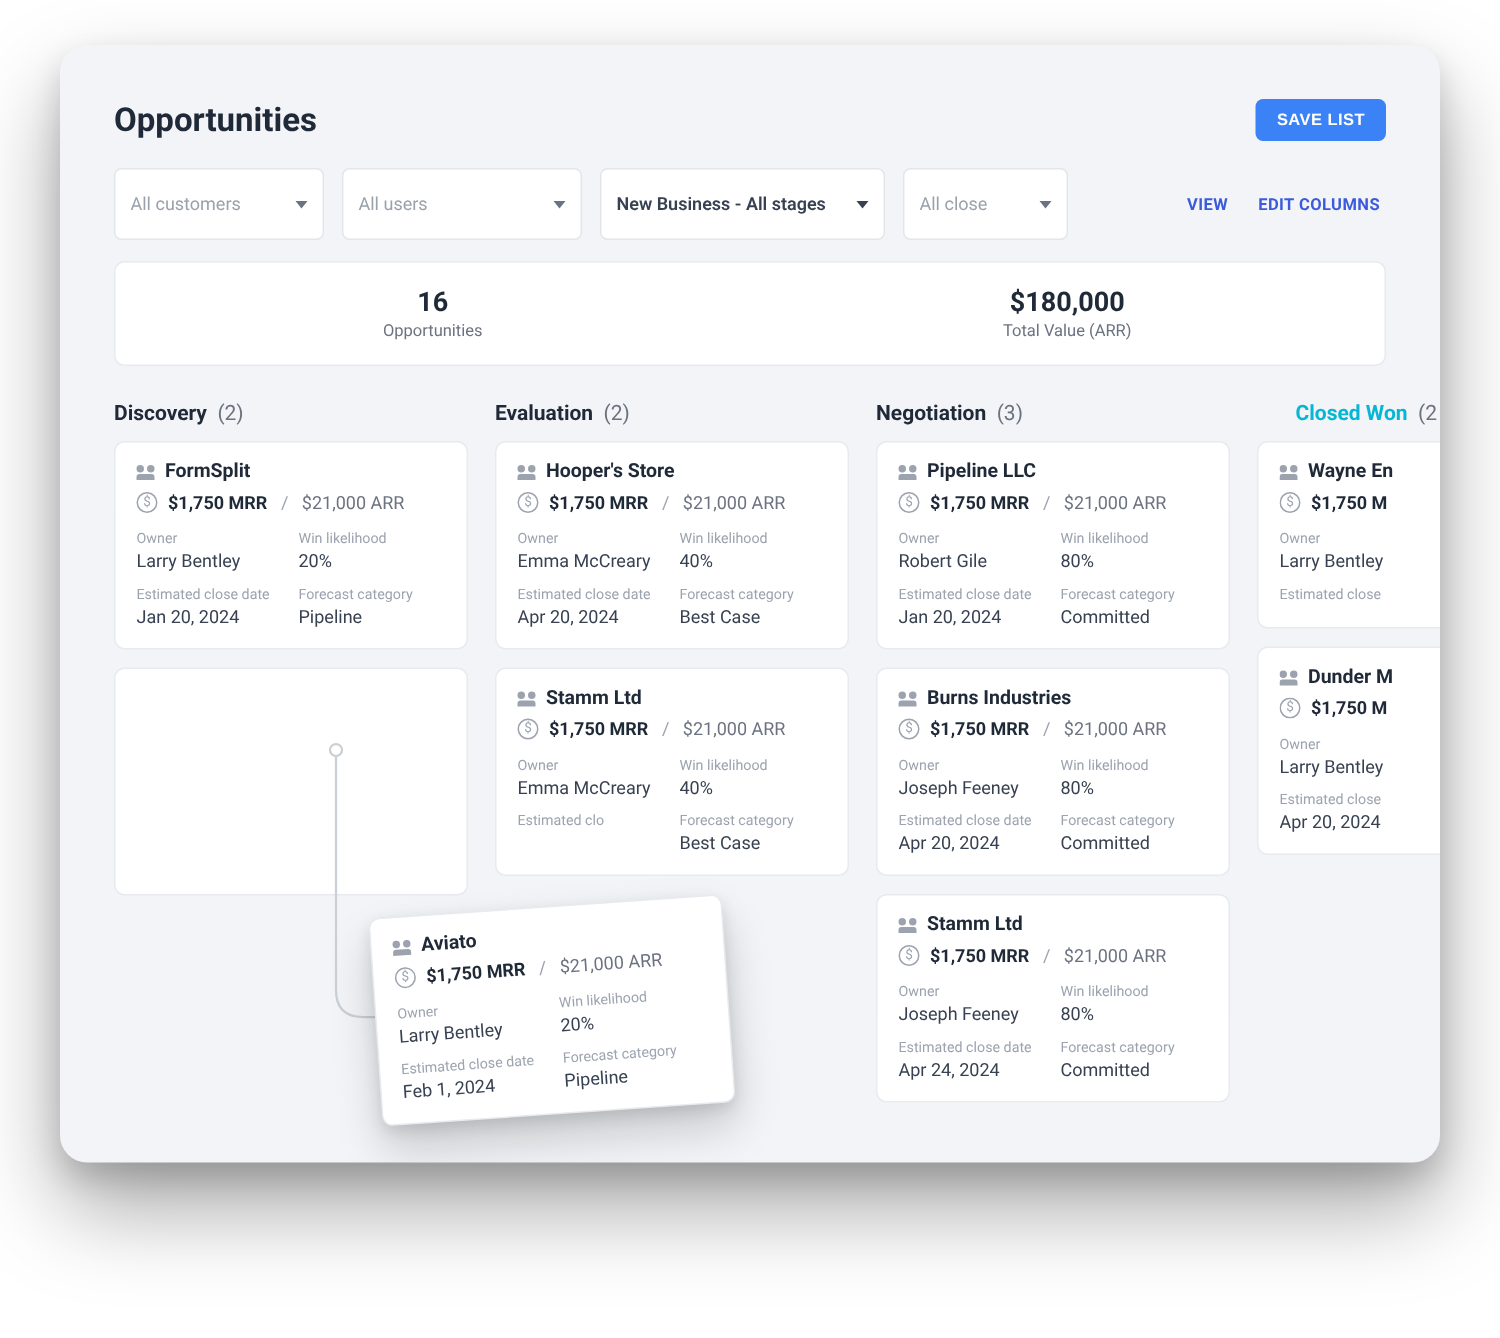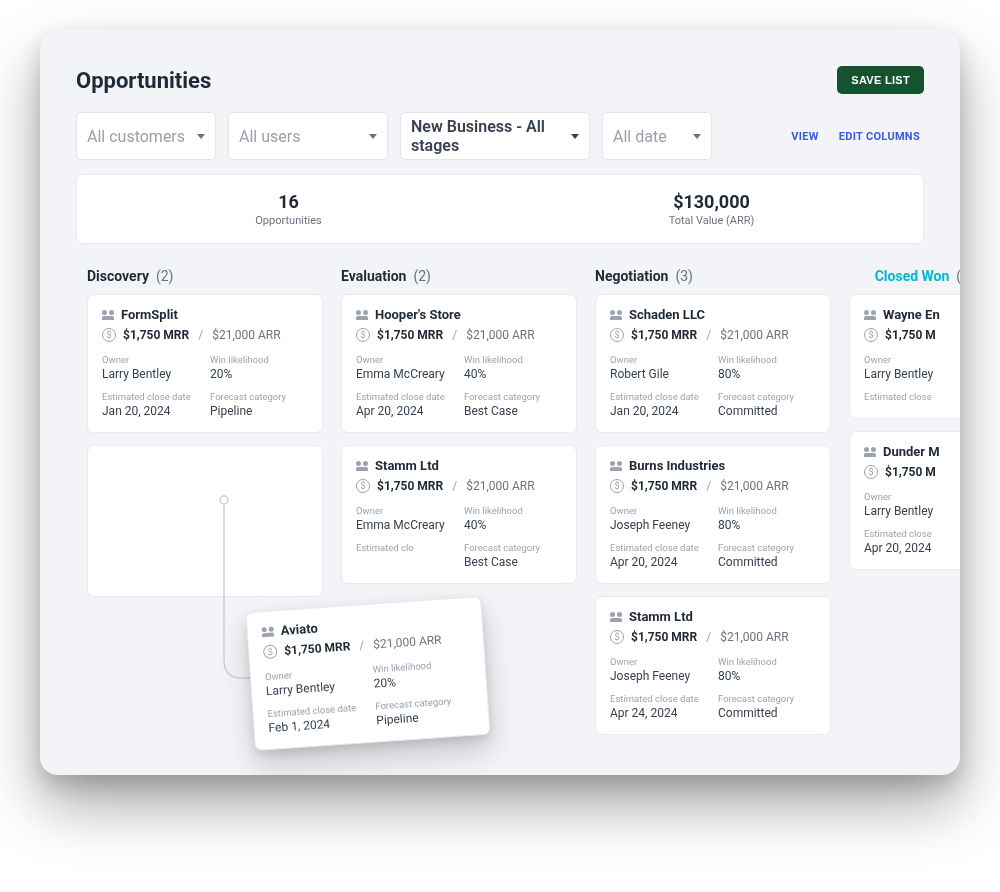--- a/index.html
+++ b/index.html
@@ -19,49 +19,49 @@
     border-radius: 18px;
     background: #f2f4f7;
     box-shadow: 0 30px 60px rgba(0,0,0,0.35), 0 10px 20px rgba(0,0,0,0.15);
     padding: 36px 0 40px 0;
     position: relative;
     overflow: hidden;
   }
   .header-row { display:flex; align-items:center; justify-content:space-between; margin-bottom:18px; padding:0 36px;}
   .page-title { font-size: 22px; font-weight:700; color:#1f2937; }
   .save-btn {
-    background:#14532d; color:#fff; font-size:11px; font-weight:700;
+    background:#3b82f6; color:#fff; font-size:11px; font-weight:700;
     letter-spacing:.3px; border:none; border-radius:5px; padding:8px 14px;
     cursor:pointer;
   }
   .filter-row { display:flex; align-items:center; gap:12px; padding:0 36px; margin-bottom:14px;}
   .select {
     background:#fff; border:1px solid #e2e6eb; border-radius:5px;
     height:48px; display:flex; align-items:center; justify-content:space-between;
-    padding:0 10px; font-size:16px; color:#9aa1ab; cursor:pointer; flex:0 0 auto;
+    padding:0 10px; font-size:12px; color:#9aa1ab; cursor:pointer; flex:0 0 auto;
   }
   .select.sel-1 { width:140px; }
   .select.sel-2 { width:160px; }
   .select.sel-3 { width:190px; color:#374151; font-weight:600;}
   .select.sel-4 { width:110px; }
   .chevron {
     width:0;height:0;border-left:4px solid transparent;border-right:4px solid transparent;
     border-top:5px solid #6b7280;
   }
   .select.sel-3 .chevron { border-top-color:#374151;}
   .spacer { flex:1; }
   .link-btn { color:#3b5bdb; font-size:11px; font-weight:700; letter-spacing:.3px; cursor:pointer; padding:6px 4px;}
   .summary {
     margin:0 36px 24px; background:#fff; border:1px solid #e7eaee; border-radius:7px;
     display:flex; padding:16px 0;
   }
   .summary-cell { flex:1; text-align:center;}
   .summary-val { font-size:18px; font-weight:700; color:#1f2937;}
   .summary-lbl { font-size:11px; color:#6b7280; margin-top:2px;}
-  .board { display:flex; gap:18px; padding-left:47px; overflow:hidden;}
+  .board { display:flex; gap:18px; padding-left:36px; overflow:hidden;}
   .col { width:236px; flex:0 0 236px;}
   .col.last { width:120px; flex:0 0 120px;}
   .col-title { font-size:14px; font-weight:700; color:#1f2937; margin-bottom:10px;}
   .col-title .cnt { font-weight:400; color:#6b7280;}
   .col.closed .col-title { color:#06b6d4;text-align:right;}
   .cards { display:flex; flex-direction:column; gap:12px;}
   .card {
     background:#fff; border:1px solid #e7eaee; border-radius:7px;
     padding:12px 14px 14px; position:relative;
   }
@@ -127,35 +127,35 @@
     </div>
     <div class="select sel-2">
       <span>All users</span>
       <span class="chevron"></span>
     </div>
     <div class="select sel-3">
       <span>New Business - All stages</span>
       <span class="chevron"></span>
     </div>
     <div class="select sel-4">
-      <span>All date</span>
+      <span>All close</span>
       <span class="chevron"></span>
     </div>
     <div class="spacer"></div>
     <div class="link-btn">VIEW</div>
     <div class="link-btn">EDIT COLUMNS</div>
   </div>
 
   <div class="summary">
     <div class="summary-cell">
       <div class="summary-val">16</div>
       <div class="summary-lbl">Opportunities</div>
     </div>
     <div class="summary-cell">
-      <div class="summary-val">$130,000</div>
+      <div class="summary-val">$180,000</div>
       <div class="summary-lbl">Total Value (ARR)</div>
     </div>
   </div>
 
   <div class="board">
 
     <div class="col">
       <div class="col-title">
         <span>Discovery</span>&nbsp;
         <span class="cnt">(2)</span>
@@ -274,21 +274,21 @@
       <div class="col-title">
         <span>Negotiation</span>&nbsp;
         <span class="cnt">(3)</span>
       </div>
       <div class="cards">
         <div class="card">
           <div class="card-company">
               <span class="icon-users">
                 <span></span>
               </span>
-              <span>Schaden LLC</span>
+              <span>Pipeline LLC</span>
             </div>
           <div class="card-money">
               <span class="icon-dollar">$</span>
               <span class="mrr">$1,750 MRR</span>
               <span class="sep">/</span>
               <span class="arr">$21,000 ARR</span>
             </div>
           <div class="card-grid">
             <div>
                 <div class="lbl">Owner</div>

